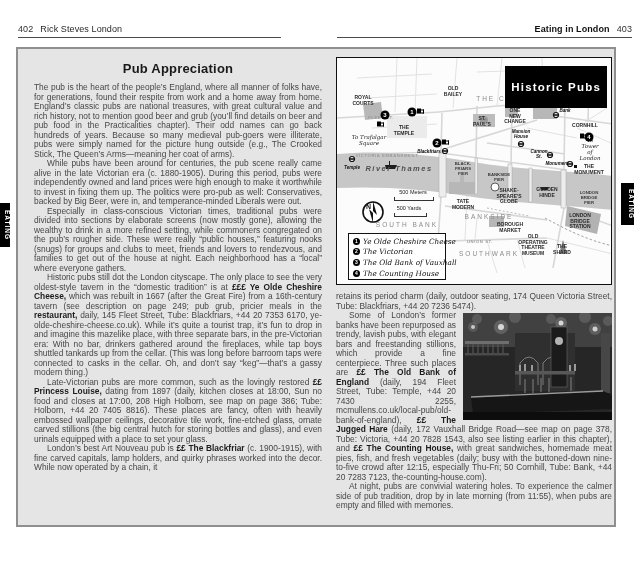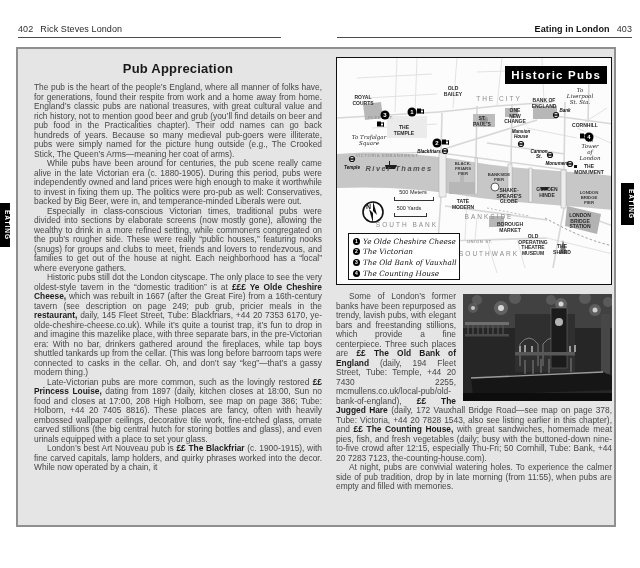--- a/index.html
+++ b/index.html
@@ -34,40 +34,40 @@
                  margin:6px 0 7px;letter-spacing:.2px;}
   .bp{font-size:8.4px;line-height:9.5px;text-align:justify;color:#474747;margin:0;}
   .bp.ind{text-indent:13px;}
   .bp .b{font-weight:bold;color:#1c1c1c;}
 
   
   #mapbox{position:relative;width:276px;height:228px;border:1.5px solid #101010;
           box-sizing:border-box;background:#fcfcfc;overflow:hidden;margin:2px 0 7px;}
   #mapsvg{position:absolute;left:0;top:0;}
   #map-title{position:absolute;right:4px;top:8px;background:#000;color:#fff;
-             font-size:11.5px;font-weight:bold;letter-spacing:1.2px;padding:3px 6px;z-index:5;}
+             font-size:11.5px;font-weight:bold;letter-spacing:1.2px;padding:15px 6px;z-index:5;}
   .mlab{position:absolute;transform:translate(-50%,-50%);white-space:pre-line;z-index:3;}
   .m-lbl{font-size:5px;font-weight:bold;color:#2b2b2b;line-height:5.6px;text-align:center;}
   .m-area{font-size:6.5px;color:#8c8c8c;letter-spacing:2px;}
   .m-ital{font-size:5.5px;font-style:italic;font-family:"DejaVu Serif",serif;color:#222;
           line-height:6px;text-align:center;}
   .m-river{font-size:7.5px;font-style:italic;font-weight:bold;color:#4f4f4f;letter-spacing:1.5px;}
   .m-pier{font-size:4.3px;color:#3d3d3d;line-height:4.9px;text-align:center;font-weight:bold;}
   .m-st{font-size:4.2px;color:#9a9a9a;letter-spacing:.6px;font-weight:bold;}
   .m-scale{font-size:5.5px;color:#1d1d1d;}
   .stn{position:absolute;width:7px;height:7px;transform:translate(-50%,-50%);z-index:4;}
   .stn-lbl{position:absolute;transform:translate(-50%,-50%);font-size:4.6px;font-weight:bold;
            font-style:italic;color:#111;white-space:pre-line;text-align:center;line-height:5px;z-index:4;}
   .mk{position:absolute;width:9px;height:9px;background:#000;border-radius:50%;color:#fff;
       font-size:6px;font-weight:bold;text-align:center;line-height:9px;
       transform:translate(-50%,-50%);z-index:5;}
   .mug{position:absolute;width:4px;height:5px;background:#000;transform:translate(-50%,-50%);z-index:5;}
   .mug::after{content:'';position:absolute;right:-2.5px;top:.5px;width:1.5px;height:2.5px;
       border:1px solid #000;border-left:none;}
-  #legend{position:absolute;left:11px;top:175px;width:112px;height:47px;background:#fff;
+  #legend{position:absolute;left:11px;top:175px;width:98px;height:47px;background:#fff;
           border:1.5px solid #111;box-sizing:border-box;padding:2px 0 0 4px;z-index:6;}
   .leg-item{display:flex;align-items:center;gap:3px;height:10.6px;}
   .leg-num{width:7px;height:7px;border-radius:50%;background:#000;color:#fff;font-size:5px;
            line-height:7px;text-align:center;font-weight:bold;flex:0 0 7px;}
   .leg-txt{font-family:"DejaVu Serif",serif;font-style:italic;font-size:7.3px;color:#101010;white-space:nowrap;}
   #compass{position:absolute;left:23px;top:141px;z-index:4;}
   .scalebar{position:absolute;height:3px;border-left:1px solid #333;border-right:1px solid #333;
             border-bottom:1px solid #333;z-index:3;}
   #scale-m{left:57px;top:139px;width:38px;}
   #scale-y{left:57px;top:155px;width:31px;}
@@ -307,20 +307,23 @@
           <div class="mk" style="left: 100px; top: 85px;">2</div>
           <span class="mug" style="left: 107px; top: 84px;"></span>
           <div class="mk" style="left: 48px; top: 57px;">3</div>
           <span class="mug" style="left: 42px; top: 66px;"></span>
           <div class="mk" style="left: 252px; top: 79px;">4</div>
           <span class="mug" style="left: 245px; top: 78px;"></span>
         </div>
     </div>
 
     <div id="right-text">
+      <div id="rt-before">
+          <p class="bp"><span>retains its period charm (daily, outdoor seating, 174 Queen Victoria Street, Tube: Blackfriars, +44 20 7236 5474).</span></p>
+        </div>
       <div class="photo">
         <svg width="149" height="107" viewBox="0 0 149 107" preserveAspectRatio="none">
           <rect width="149" height="107" fill="#262626"></rect>
           <rect width="149" height="34" fill="#414141"></rect>
           <g fill="#5a5a5a">
               <circle cx="14" cy="6" r="5"></circle>
               <circle cx="52" cy="4" r="6"></circle>
               <circle cx="88" cy="6" r="5"></circle>
               <circle cx="122" cy="4" r="6"></circle>
               <circle cx="145" cy="8" r="5"></circle>

